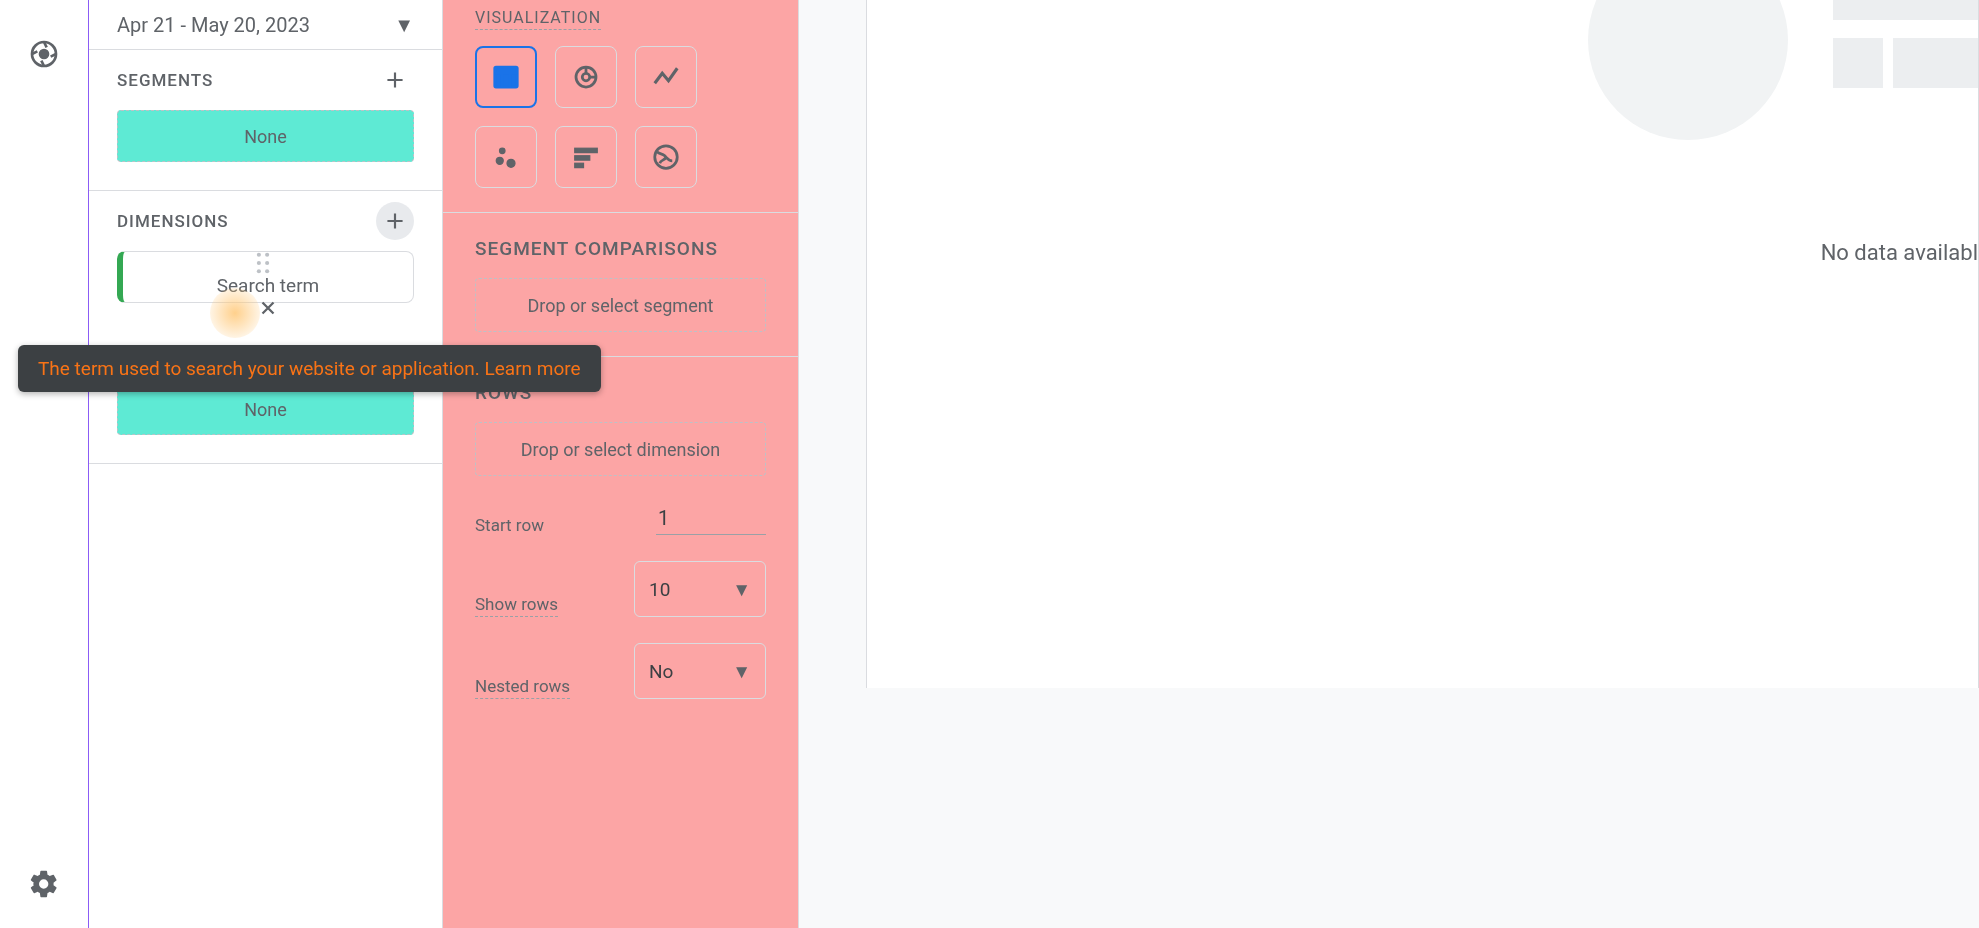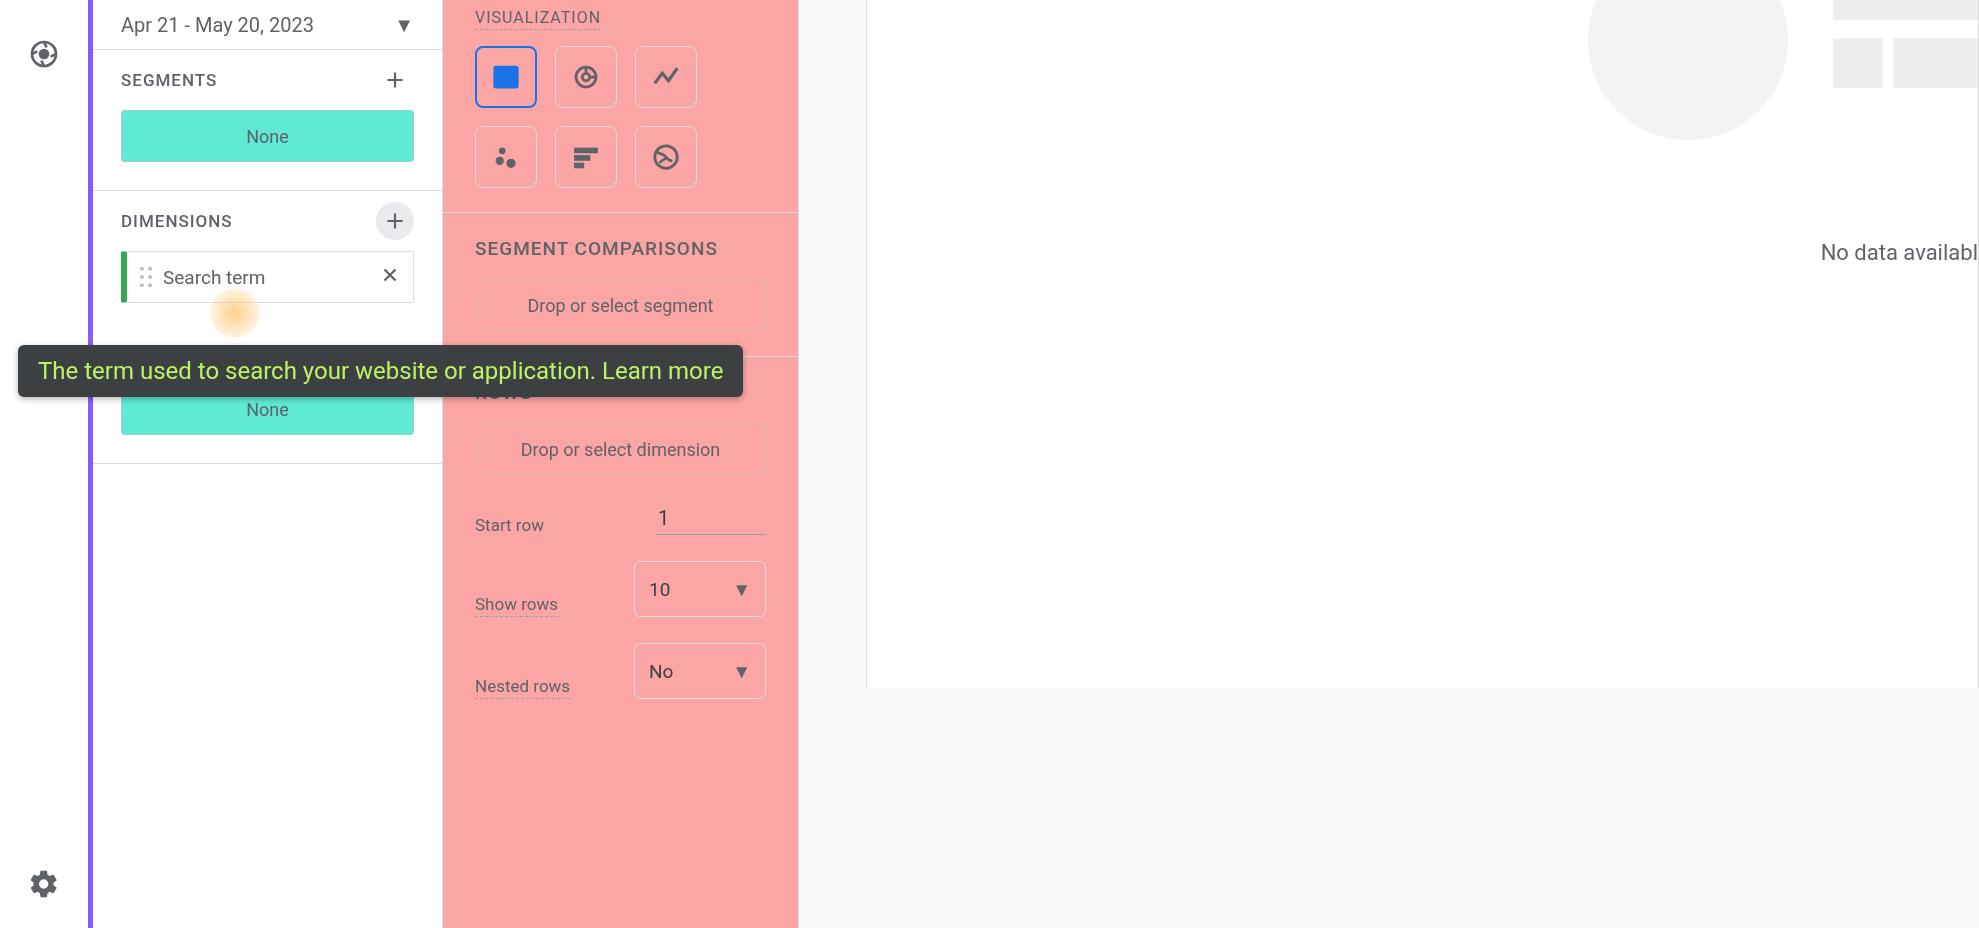--- a/index.html
+++ b/index.html
@@ -7,21 +7,21 @@
 
 .left-nav {
   position: absolute; left: 0; top: 0; width: 88px; height: 100%;
   background: #fff; display: flex; flex-direction: column; align-items: center;
 }
 .left-nav .nav-icon { width: 48px; height: 48px; display:flex; align-items:center; justify-content:center; margin-top: 20px; cursor:pointer; }
 .left-nav .nav-settings { position:absolute; bottom: 20px; width:48px; height:48px; display:flex; align-items:center; justify-content:center; cursor:pointer; }
 
 .panel-vars {
   position: absolute; left: 88px; top: 0; width: 355px; height: 100%;
-  background: #fff; border-left: 5px solid #8b5cf6; border-right: 1px solid #dadce0;
+  background: #fff; border-left: 1px solid #8b5cf6; border-right: 1px solid #dadce0;
 }
 .panel-settings {
   position: absolute; left: 443px; top: 0; width: 356px; height: 100%;
   background:#fca5a5; border-right:1px solid #dadce0;
 }
 .canvas {
   position:absolute; left: 830px; top: 0; right:0; bottom:0;
 }
 
 .date-range {
@@ -36,21 +36,21 @@
 .add-btn.highlight { background:#e8eaed; }
 .none-box {
   margin: 0 28px 28px 28px; height:52px; border:1px dashed #bdc1c6; background:#5eead4;
   display:flex; align-items:center; justify-content:center; color:#5f6368; font-size:18px;
   border-radius:4px;
 }
 .divider { border-bottom:1px solid #dadce0; margin-top:8px;}
 
 .dim-chip {
   margin: 0 28px 20px 28px; height:52px; border:1px solid #dadce0; border-left: 6px solid #34a853;
-  display:flex; align-items:center; padding: 0 12px; border-radius:2px; position:relative; cursor:grab;
+  display:flex; align-items:center; padding: 0 12px; border-radius:8px; position:relative; cursor:grab;flex-direction:column;
 }
 .drag-handle { color:#bdc1c6; margin-right:10px; display:flex; }
 .dim-chip .chip-label { flex:1; font-size:19px; color:#5f6368; }
 .dim-chip .remove { cursor:pointer; }
 
 .viz-label { font-size:16px; letter-spacing:1px; color:#5f6368; border-bottom:1px dashed #9aa0a6; padding-bottom:2px; display:inline-block; margin: 0 32px 16px 32px;}
 .viz-row { display:flex; gap:18px; padding: 0 32px; margin-bottom:18px; }
 .viz-btn { width:62px; height:62px; border:1px solid #dadce0; border-radius:8px; display:flex; align-items:center; justify-content:center; cursor:pointer; }
 .viz-btn.active { border:2px solid #1a73e8; }
 .viz-btn svg { stroke:#5f6368; }
@@ -62,22 +62,22 @@
   display:flex; align-items:center; justify-content:center; color:#5f6368; font-size:18px; cursor:pointer;
 }
 
 .field-row { display:flex; align-items:flex-end; justify-content:space-between; margin: 26px 32px 0 32px; gap: 38px; }
 .field-label { font-size:17px; color:#5f6368; }
 .field-label.dashed { border-bottom:1px dashed #9aa0a6; padding-bottom:2px;}
 .text-input { width:110px; border:none; border-bottom:1px solid #9aa0a6; font-size:20px; color:#3c4043; padding:4px 2px; background:transparent; }
 .select-box { width:132px; height:56px; border:1px solid #dadce0; border-radius:6px; display:flex; align-items:center; justify-content:space-between; padding: 0 14px; font-size:19px; color:#3c4043; cursor:pointer;}
 
 .tooltip {
-  position:absolute; left:18px; top:345px; background:#3c4043; color:#bef264;
-  padding:12px 20px; border-radius:6px; font-size:24px; z-index:100; white-space:nowrap;
+  position:absolute; left:18px; top:345px; background:#3c4043; color:#f97316;
+  padding:12px 20px; border-radius:6px; font-size:19px; z-index:100; white-space:nowrap;
   box-shadow: 0 2px 6px rgba(0,0,0,.3);
 }
 
 .cursor-highlight {
   position:absolute; left:210px; top:288px; width:50px; height:50px; border-radius:50%;
   background: radial-gradient(circle, rgba(255,200,120,.85) 0%, rgba(255,200,120,.2) 70%, transparent 100%);
   z-index:50; pointer-events:none;
 }
 
 .canvas-placeholder {

